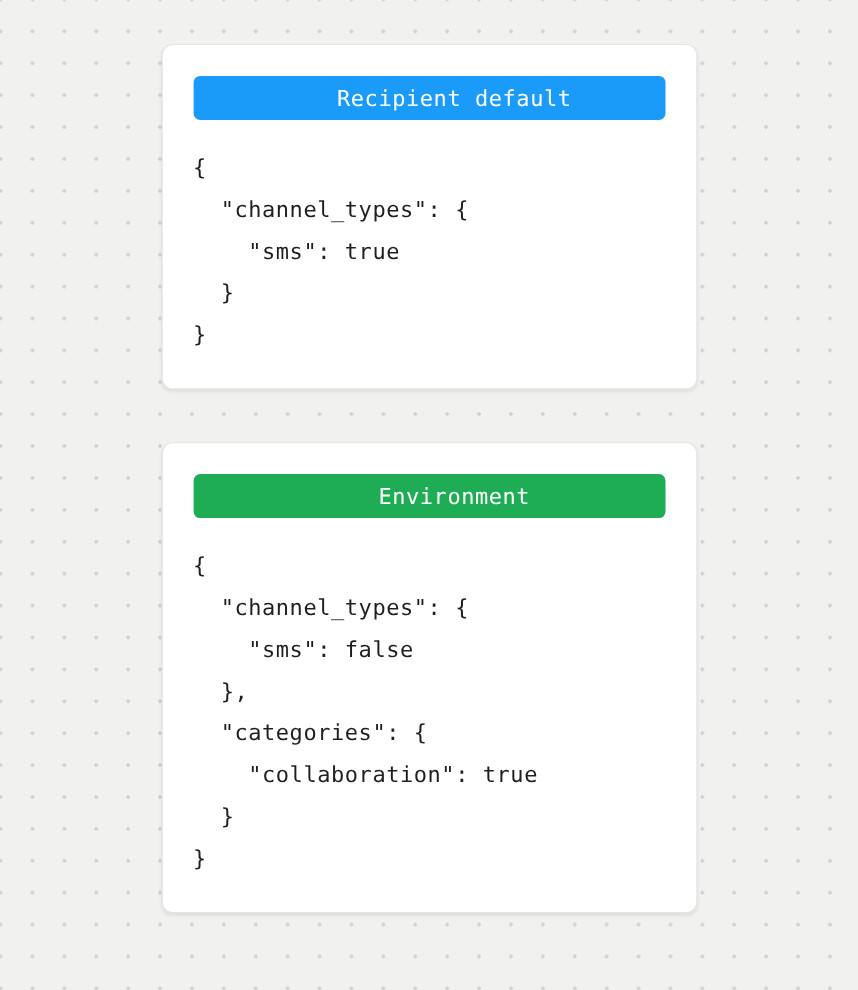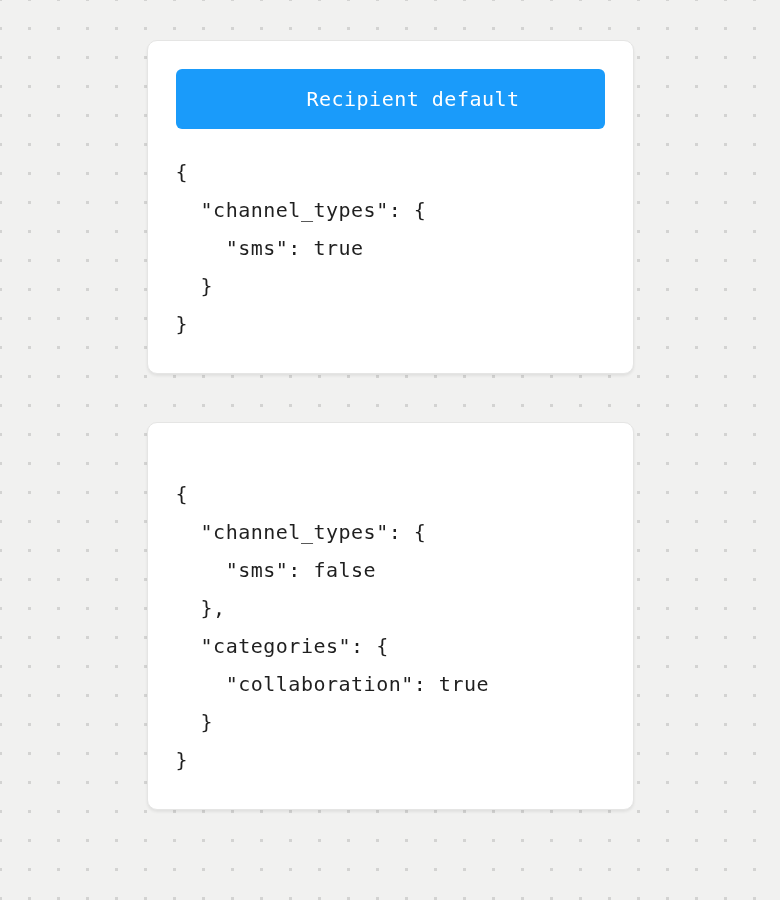--- a/index.html
+++ b/index.html
@@ -32,21 +32,21 @@
     border-radius: 10px;
     box-shadow: 0 2px 3px rgba(0,0,0,0.07);
     padding: 28px 28px 30px 28px;
   }
 
   .card + .card {
     margin-top: 48px;
   }
 
   .badge {
-    height: 60px;
+    height: 40px;
     border-radius: 6px;
     display: flex;
     align-items: center;
     justify-content: center;
     color: #ffffff;
     font-size: 20px;
     letter-spacing: 0.5px;
     padding-left: 46px;
   }
 
@@ -72,20 +72,21 @@
     <div class="code-block">
       <div class="code-line">{</div>
       <div class="code-line">  "channel_types": {</div>
       <div class="code-line">    "sms": true</div>
       <div class="code-line">  }</div>
       <div class="code-line">}</div>
     </div>
   </div>
 
   <div class="card">
+    <div class="badge" style="background-color: rgb(30, 173, 85);">Environment</div>
     <div class="code-block">
       <div class="code-line">{</div>
       <div class="code-line">  "channel_types": {</div>
       <div class="code-line">    "sms": false</div>
       <div class="code-line">  },</div>
       <div class="code-line">  "categories": {</div>
       <div class="code-line">    "collaboration": true</div>
       <div class="code-line">  }</div>
       <div class="code-line">}</div>
     </div>

